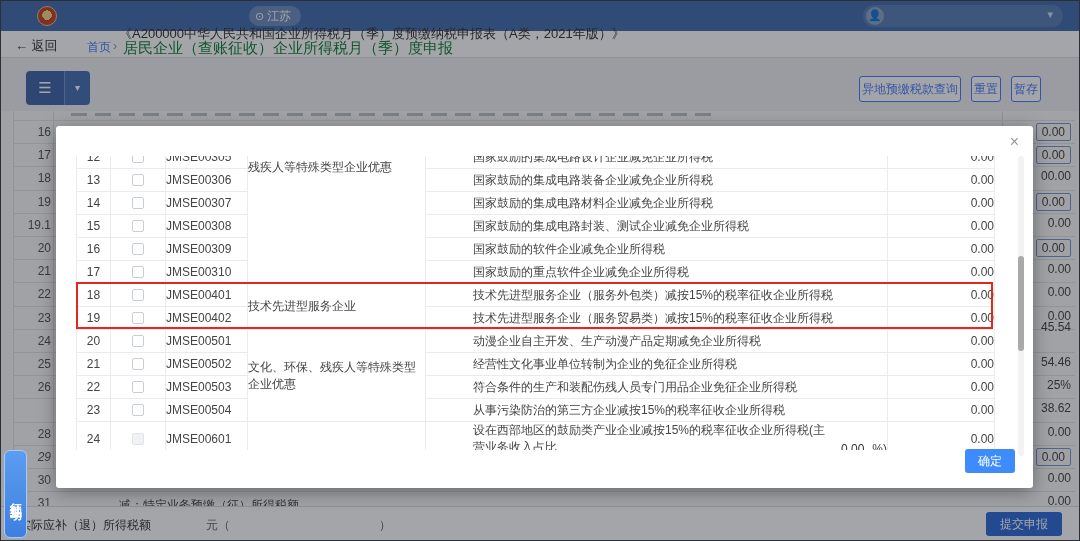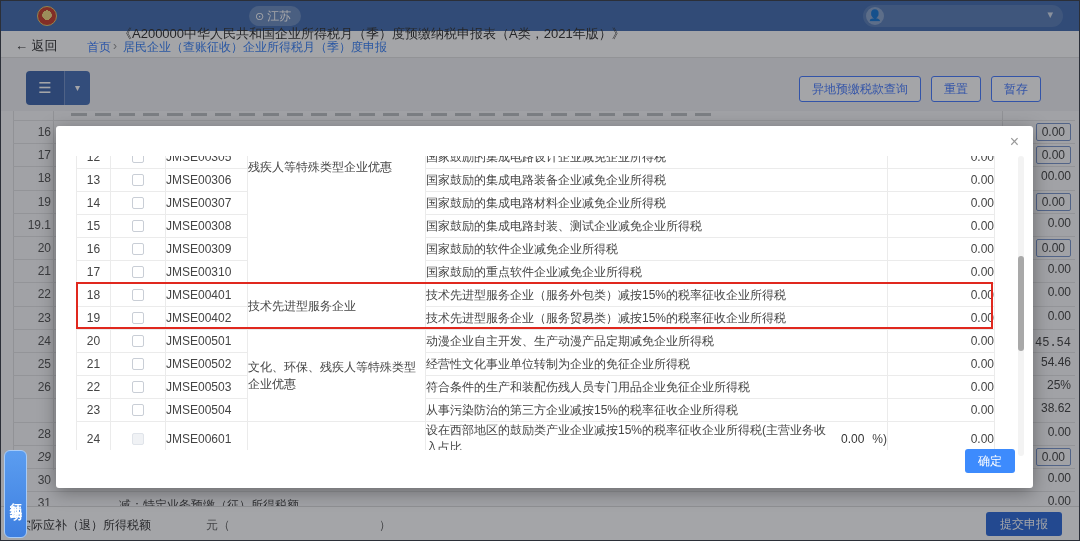--- a/index.html
+++ b/index.html
@@ -17,30 +17,30 @@
   .hdr .userpill { position:absolute; right:16px; top:4px; width:200px; height:22px; border-radius:11px; background:rgba(255,255,255,.12); }
   .hdr .avatar { position:absolute; left:3px; top:2px; width:18px; height:18px; border-radius:50%; background:rgba(255,255,255,.3);
                  color:#e8ecf5; font-size:11px; text-align:center; line-height:17px; }
   .hdr .chev { position:absolute; right:10px; top:3px; color:rgba(255,255,255,.75); font-size:11px; }
 
   
   .crumbbar { position:absolute; left:0; top:30px; width:100%; height:27px; background:#ffffff; border-bottom:1px solid #e3e3e3; z-index:1; }
   .crumbbar .back { position:absolute; left:14px; top:6px; font-size:13px; color:#333; }
   .crumbbar .home { position:absolute; left:86px; top:8px; font-size:12px; color:#3d7fff; }
   .crumbbar .sep { position:absolute; left:112px; top:8px; font-size:12px; color:#999; }
-  .crumbbar .cur { position:absolute; left:122px; top:8px; font-size:12px; color:#3b82f6; }
+  .crumbbar .cur { position:absolute; left:122px; top:8px; font-size:15px; color:#15803d; }
 
   
   .toolbar { position:absolute; left:0; top:57px; width:100%; height:53px; background:#f0f1f4; z-index:1; }
   .splitbtn { position:absolute; left:25px; top:13px; height:34px; display:flex; border-radius:4px; overflow:hidden; }
   .splitbtn .seg1 { width:38px; background:#3f66ab; color:#fff; font-size:15px; text-align:center; line-height:34px; }
   .splitbtn .seg2 { width:26px; background:#4a71b6; color:#fff; font-size:10px; text-align:center; line-height:34px; border-left:1px solid rgba(255,255,255,.25); }
   .form-title { position:absolute; left:118px; top:24px; font-size:13px; color:#333; z-index:1; }
   .tb-btns { position:absolute; right:38px; top:75px; display:flex; gap:10px; z-index:1; }
-  .tb-btn { height:26px; padding:0 12px; background:#fff; border:1px solid #4a7dff; border-radius:3px; color:#4a7dff; font-size:12px; line-height:24px; white-space:nowrap; }
+  .tb-btn { height:26px; padding:0 2px; background:#fff; border:1px solid #4a7dff; border-radius:3px; color:#4a7dff; font-size:12px; line-height:24px; white-space:nowrap; }
 
   
   .bg-area { position:absolute; left:0; top:110px; width:100%; height:395px; background:#fbfbfc; z-index:1; }
   .bg-line { position:absolute; left:12px; right:4px; height:1px; background:#e4e4e6; }
   .bg-vline { position:absolute; top:0; bottom:36px; width:1px; background:#e0e0e2; }
   .bg-rownum { position:absolute; left:14px; width:36px; font-size:12px; color:#555; text-align:right; }
   .bg-val { position:absolute; right:8px; font-size:12px; color:#444; text-align:right; }
   .bg-val.boxed { border:1px solid #7b97cc; border-radius:2px; padding:1px 5px; }
   .bg-blur { position:absolute; left:70px; top:2px; width:640px; height:3px;
              background:repeating-linear-gradient(90deg,#bfc2c6 0 16px, transparent 16px 24px); }
@@ -73,21 +73,21 @@
   .m-inner { margin-top:-11px; position:relative; }
   table.mtab { border-collapse:collapse; width:918px; table-layout:fixed; }
   table.mtab td { border:1px solid #ebebeb; font-size:12px; color:#444; height:23px; padding:0; vertical-align:middle; }
   table.mtab tr.tall td { height:28px; }
   td.c-no { text-align:center; color:#555; }
   td.c-cb { text-align:center; }
   td.c-code { padding-left:10px; }
   td.c-cat { padding-left:8px; color:#444; }
   td.c-cat.topalign { vertical-align:top; padding-top:13px; }
   td.c-desc { padding:0 10px; }
-  td.c-desc .descflex { display:flex; align-items:center; gap:8px; }
+  td.c-desc .descflex { display:flex; align-items:flex-end; gap:8px;margin-left:47px; }
   td.c-desc .inlineval { margin-left:auto; color:#333; }
   td.c-val { text-align:right; padding-right:10px; color:#333; }
   .cb { width:12px; height:12px; border:1px solid #c9ced6; border-radius:2px; background:#fff; margin:0 auto; }
   .cb.disabled { background:#f0f2f5; border-color:#e0e4ea; }
   .m-redbox { position:absolute; left:0px; top:126px; width:917px; height:47px; border:2px solid #e0281e; pointer-events:none; }
   .m-confirm { position:absolute; right:18px; bottom:15px; height:24px; padding:0 13px; background:#3d8bfd; border:none; border-radius:3px; color:#fff; font-size:12px; }
 </style>
 </head>
 <body>
 
@@ -148,21 +148,21 @@
     <div class="bg-rownum" style="top: 153.2px;">21</div>
     <div class="bg-val" style="top: 151.2px;">0.00</div>
     <div class="bg-line" style="top: 171.4px;"></div>
     <div class="bg-rownum" style="top: 176.4px;">22</div>
     <div class="bg-val" style="top: 174.4px;">0.00</div>
     <div class="bg-line" style="top: 194.6px;"></div>
     <div class="bg-rownum" style="top: 199.6px;">23</div>
     <div class="bg-val" style="top: 197.6px;">0.00</div>
     <div class="bg-line" style="top: 217.8px;"></div>
     <div class="bg-rownum" style="top: 222.8px;">24</div>
-    <div class="bg-val" style="top: 225px; font-family: Liberation Mono, monospace;">45.54</div>
+    <div class="bg-val" style="top: 209px;">45.54</div>
     <div class="bg-line" style="top: 241px;"></div>
     <div class="bg-rownum" style="top: 246px;">25</div>
     <div class="bg-val" style="top: 244px;">54.46</div>
     <div class="bg-line" style="top: 264.2px;"></div>
     <div class="bg-rownum" style="top: 269.2px;">26</div>
     <div class="bg-val" style="top: 267.2px;">25%</div>
     <div class="bg-line" style="top: 287.4px;"></div>
     <div class="bg-rownum" style="top: 292.4px; padding-left: 47px;">27</div>
     <div class="bg-val" style="top: 290.4px;">38.62</div>
     <div class="bg-line" style="top: 310.6px;"></div>

